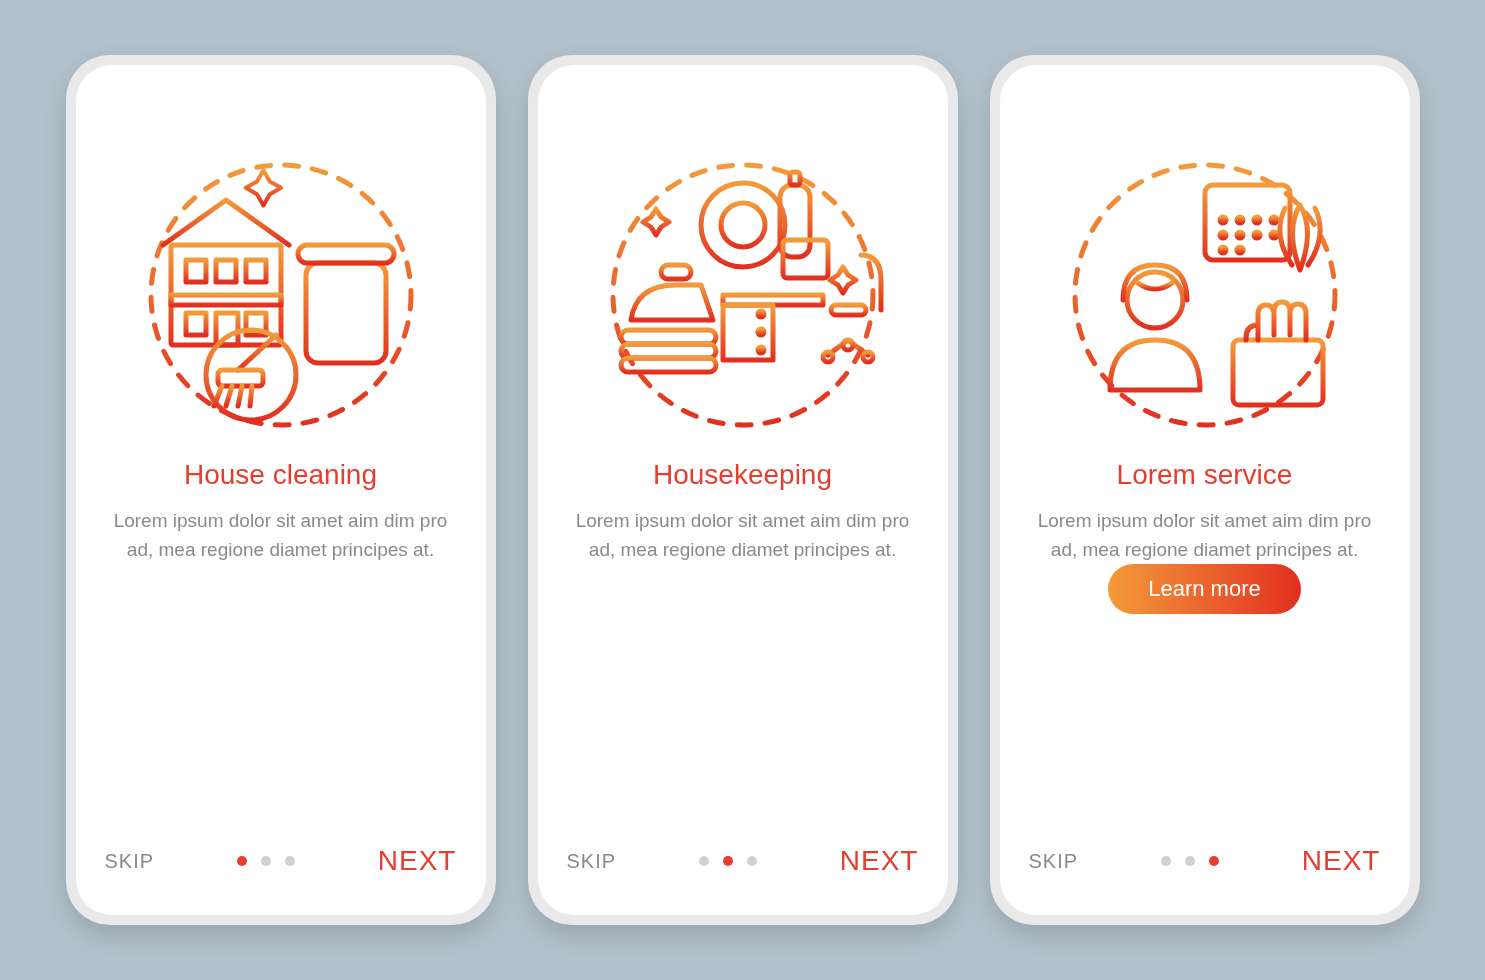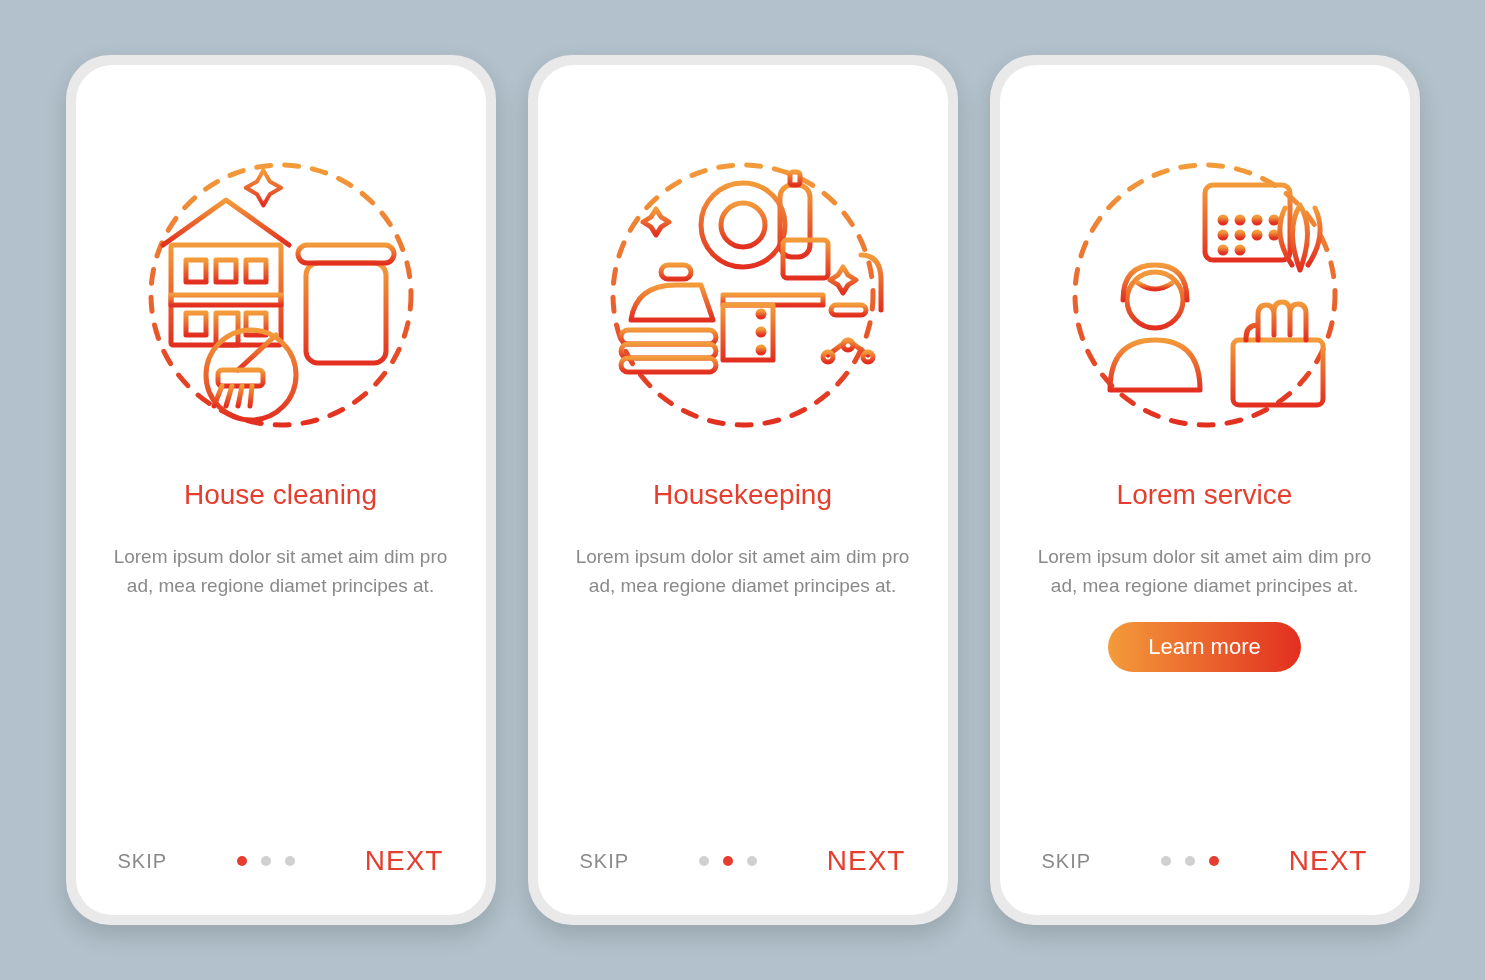--- a/index.html
+++ b/index.html
@@ -33,36 +33,35 @@
   }
   .speaker{width:55px;height:8px;border-radius:4px;background:#e4e4e5;}
   .cam{width:12px;height:12px;border-radius:50%;background:#e4e4e5;}
   .illus{
     width:300px;height:300px;margin-top:40px;
     display:flex;align-items:center;justify-content:center;
   }
   .illus svg{width:100%;height:100%;}
   .title{
     color:#e53e2e;font-size:28px;font-weight:400;
-    margin-top:34px;text-align:center;
+    margin-top:14px;text-align:center;
   }
   .body{
     color:#8a8a8a;font-size:19px;line-height:1.5;
-    text-align:center;margin-top:32px;max-width:340px;
+    text-align:center;margin-top:16px;max-width:340px;
   }
   .cta{
-    margin-top:22px;
     background:linear-gradient(90deg,#f39b3a,#e22f20);
     color:#fff;border:none;border-radius:30px;
     padding:12px 40px;font-size:22px;cursor:pointer;
   }
   .nav{
     position:absolute;bottom:38px;left:0;right:0;
     display:flex;align-items:center;justify-content:space-between;
-    padding:0 42px;
+    padding:0 29px;
   }
   .skip{color:#8a8a8a;font-size:20px;letter-spacing:1px;cursor:pointer;}
   .next{color:#e53e2e;font-size:28px;letter-spacing:1px;cursor:pointer;font-weight:500;}
   .dots{display:flex;gap:14px;}
   .dot{width:10px;height:10px;border-radius:50%;background:#d0d0d0;}
   .dot.active{background:#e53e2e;}
 </style>
 </head>
 <body>
 

